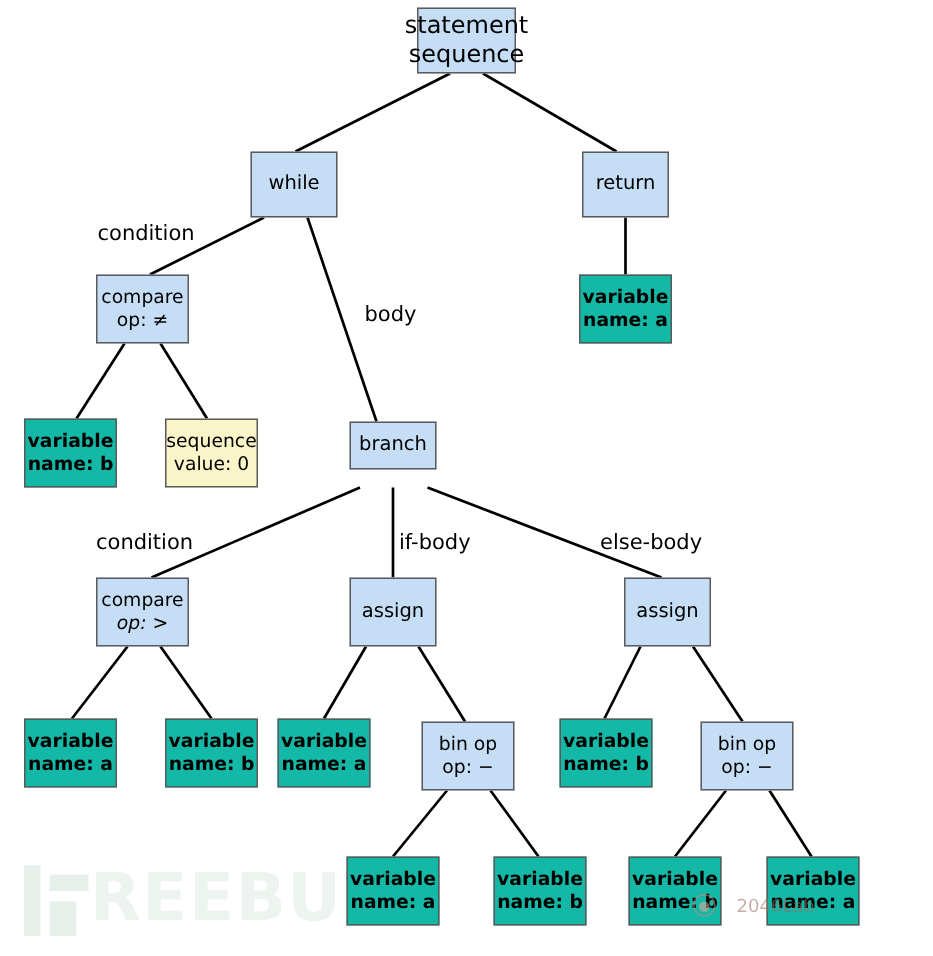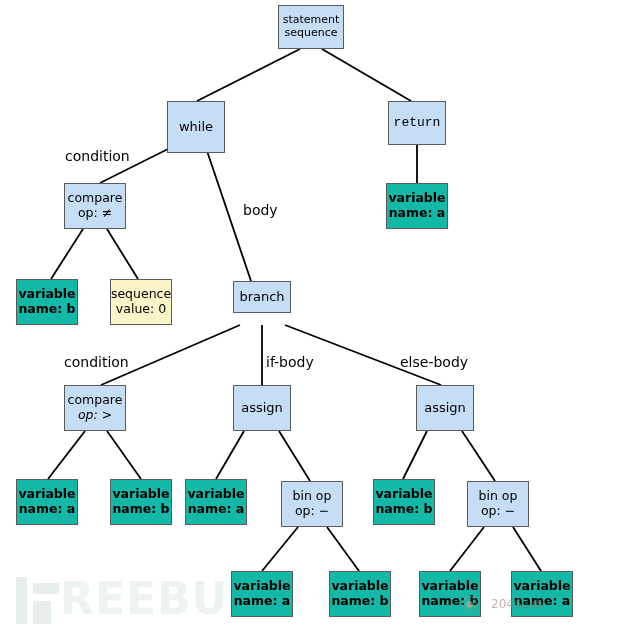--- a/index.html
+++ b/index.html
@@ -37,21 +37,21 @@
     z-index: 3;
   }
   .node .line1, .node .line2 {
     display: block;
     white-space: nowrap;
   }
   .type-stmt  { background: #c5ddf5; }
   .type-var   { background: #14b8a6; font-weight: bold; }
   .type-const { background: #faf5c8; }
 
-  .fs-small  { font-size: 11px; }
+  .fs-small  { font-size: 16px; }
   .fs-normal { font-size: 13px; }
   .fs-mid    { font-size: 12.5px; }
 
   .ital { font-style: italic; }
 
   .edge-label {
     position: absolute;
     font-family: "DejaVu Sans", sans-serif;
     font-size: 14px;
     color: #000000;
@@ -157,24 +157,24 @@
       <line x1="327" y1="527" x2="359" y2="571" stroke="#000000" stroke-width="1.8"></line>
       <line x1="484" y1="527" x2="450" y2="571" stroke="#000000" stroke-width="1.8"></line>
       <line x1="513" y1="527" x2="541" y2="571" stroke="#000000" stroke-width="1.8"></line>
     </svg>
 
   <div id="nodes-layer">
       <div class="node type-stmt fs-small" style="left: 278px; top: 5px; width: 66px; height: 44px;">
         <span class="line1">statement</span>
         <span class="line2">sequence</span>
       </div>
-      <div class="node type-stmt fs-normal" style="left: 167px; top: 101px; width: 58px; height: 52px;">
+      <div class="node type-stmt fs-normal" style="left: 167px; top: 101px; width: 58px; height: 44px;">
         <span class="line1">while</span>
       </div>
-      <div class="node type-stmt fs-normal" style="left: 388px; top: 101px; width: 58px; height: 44px; font-family: Liberation Mono, monospace;">
+      <div class="node type-stmt fs-normal" style="left: 388px; top: 101px; width: 58px; height: 44px;">
         <span class="line1">return</span>
       </div>
       <div class="node type-stmt fs-mid" style="left: 64px; top: 183px; width: 62px; height: 46px;">
         <span class="line1">compare</span>
         <span class="line2">op: ≠</span>
       </div>
       <div class="node type-var fs-mid" style="left: 386px; top: 183px; width: 62px; height: 46px;">
         <span class="line1">variable</span>
         <span class="line2">name: a</span>
       </div>

